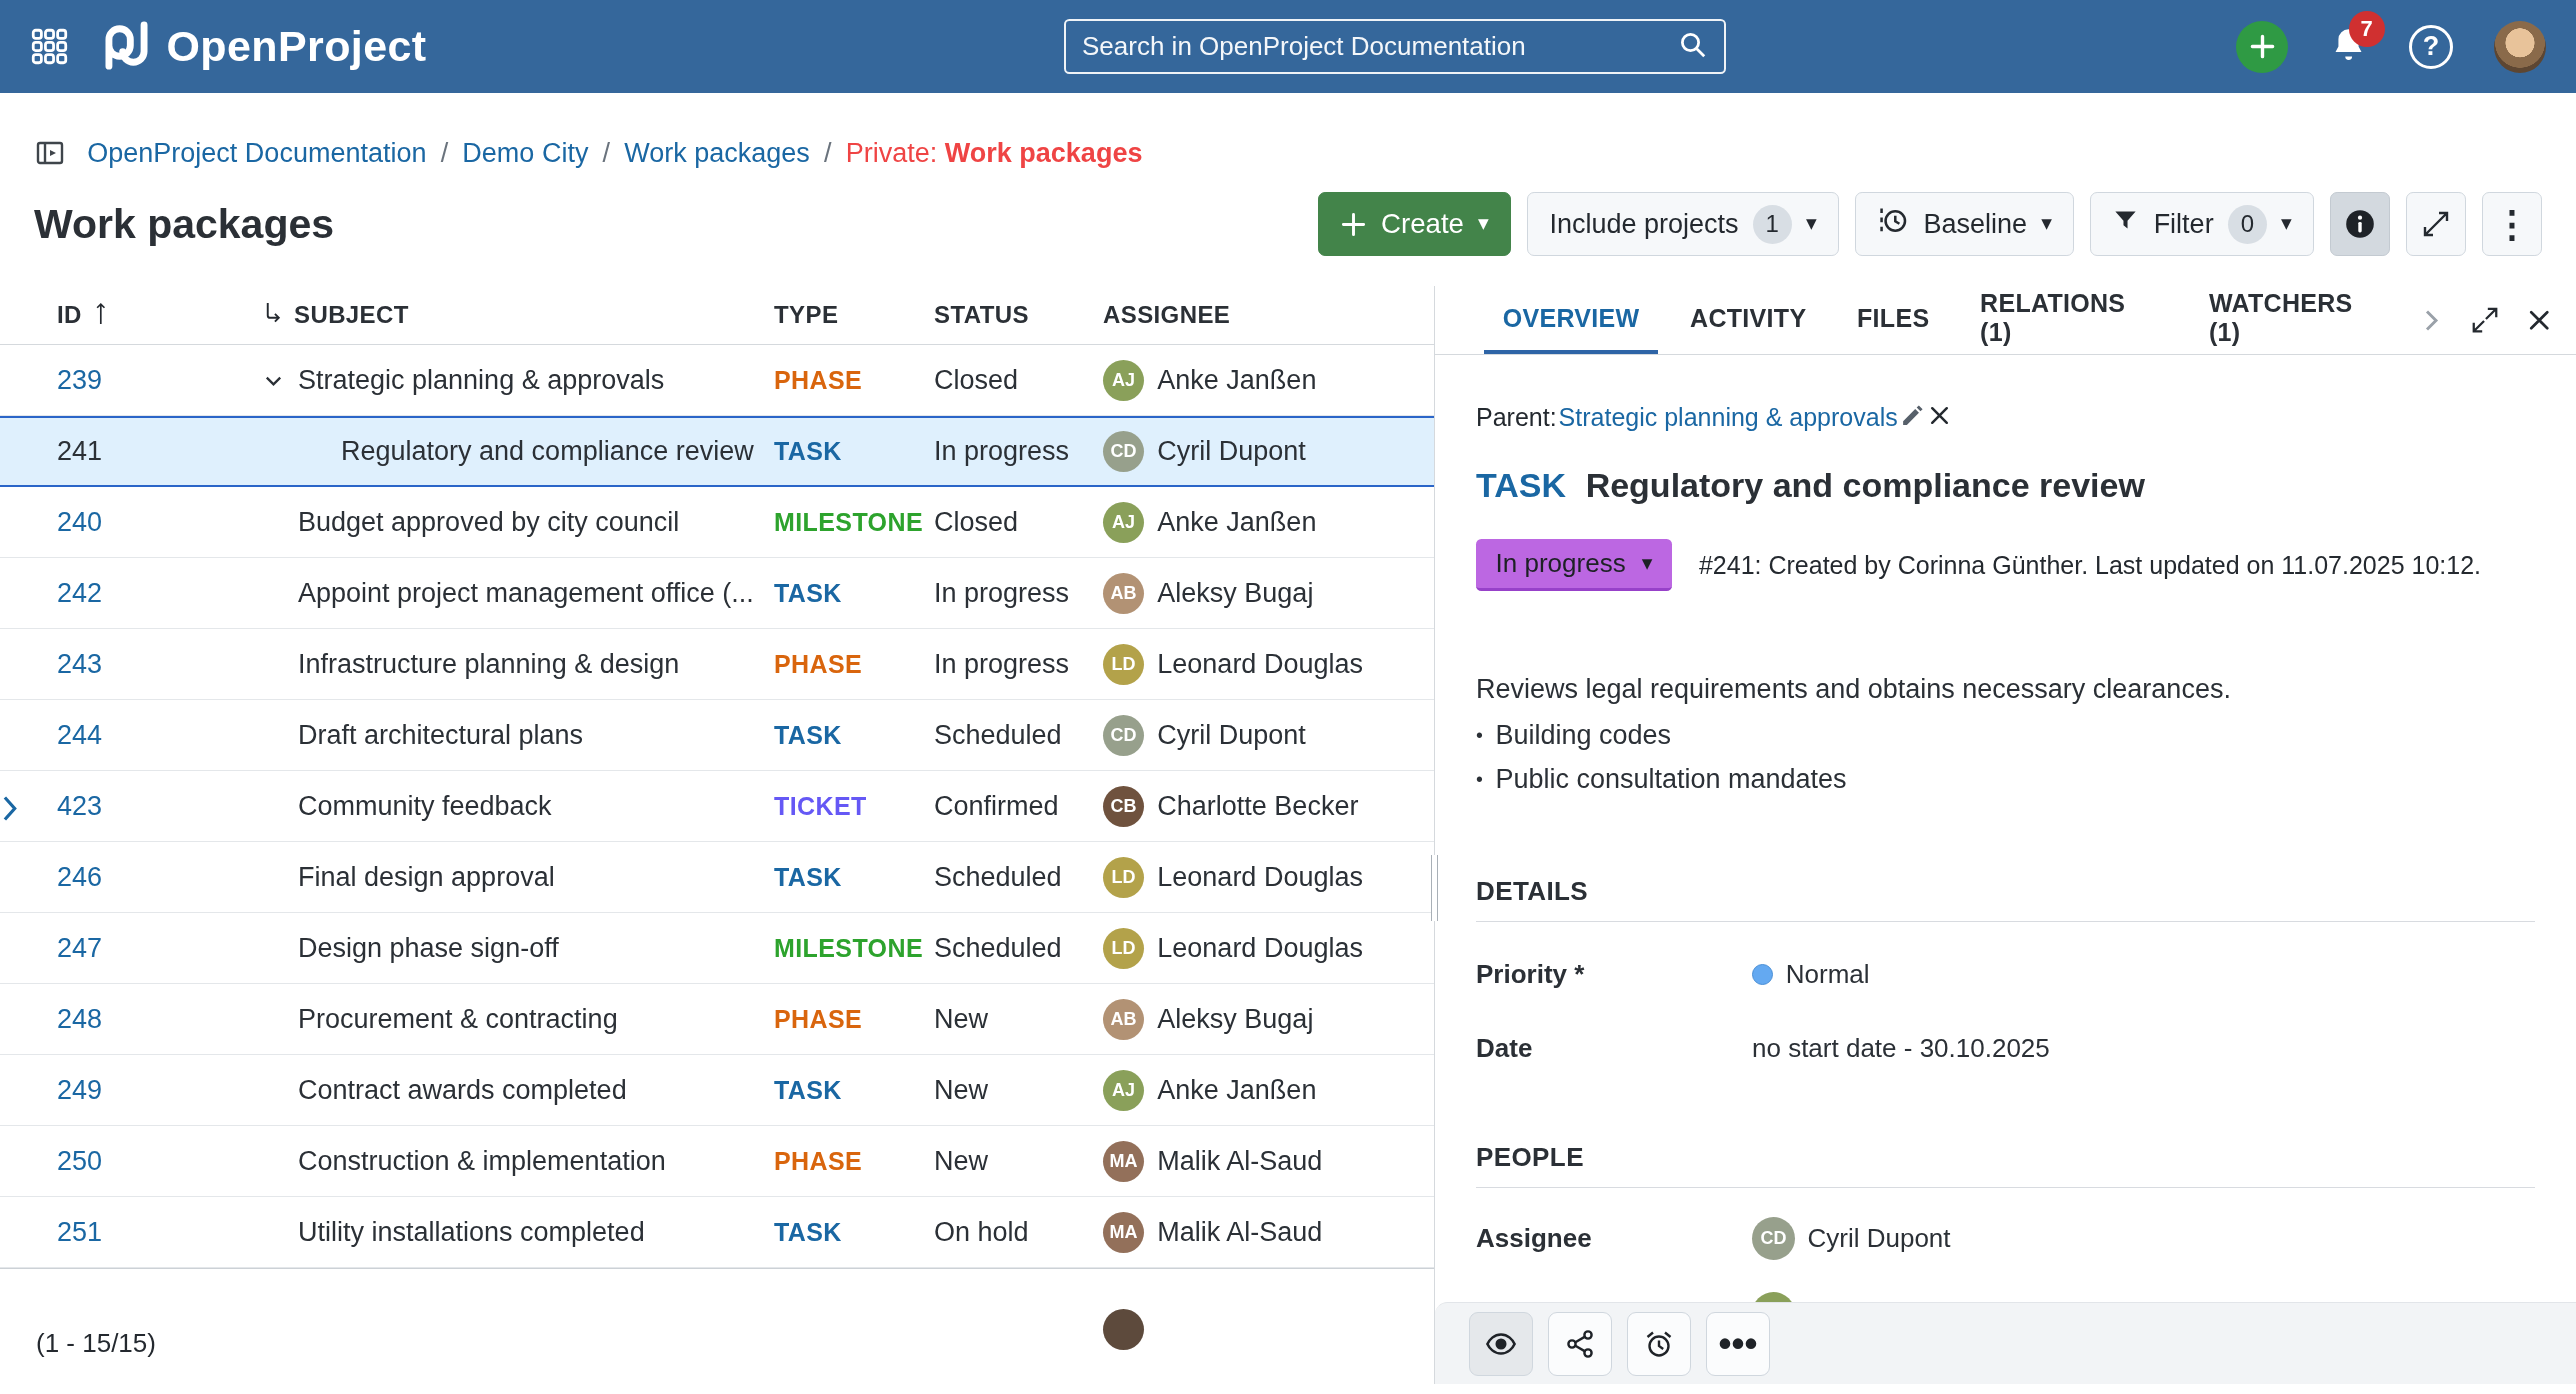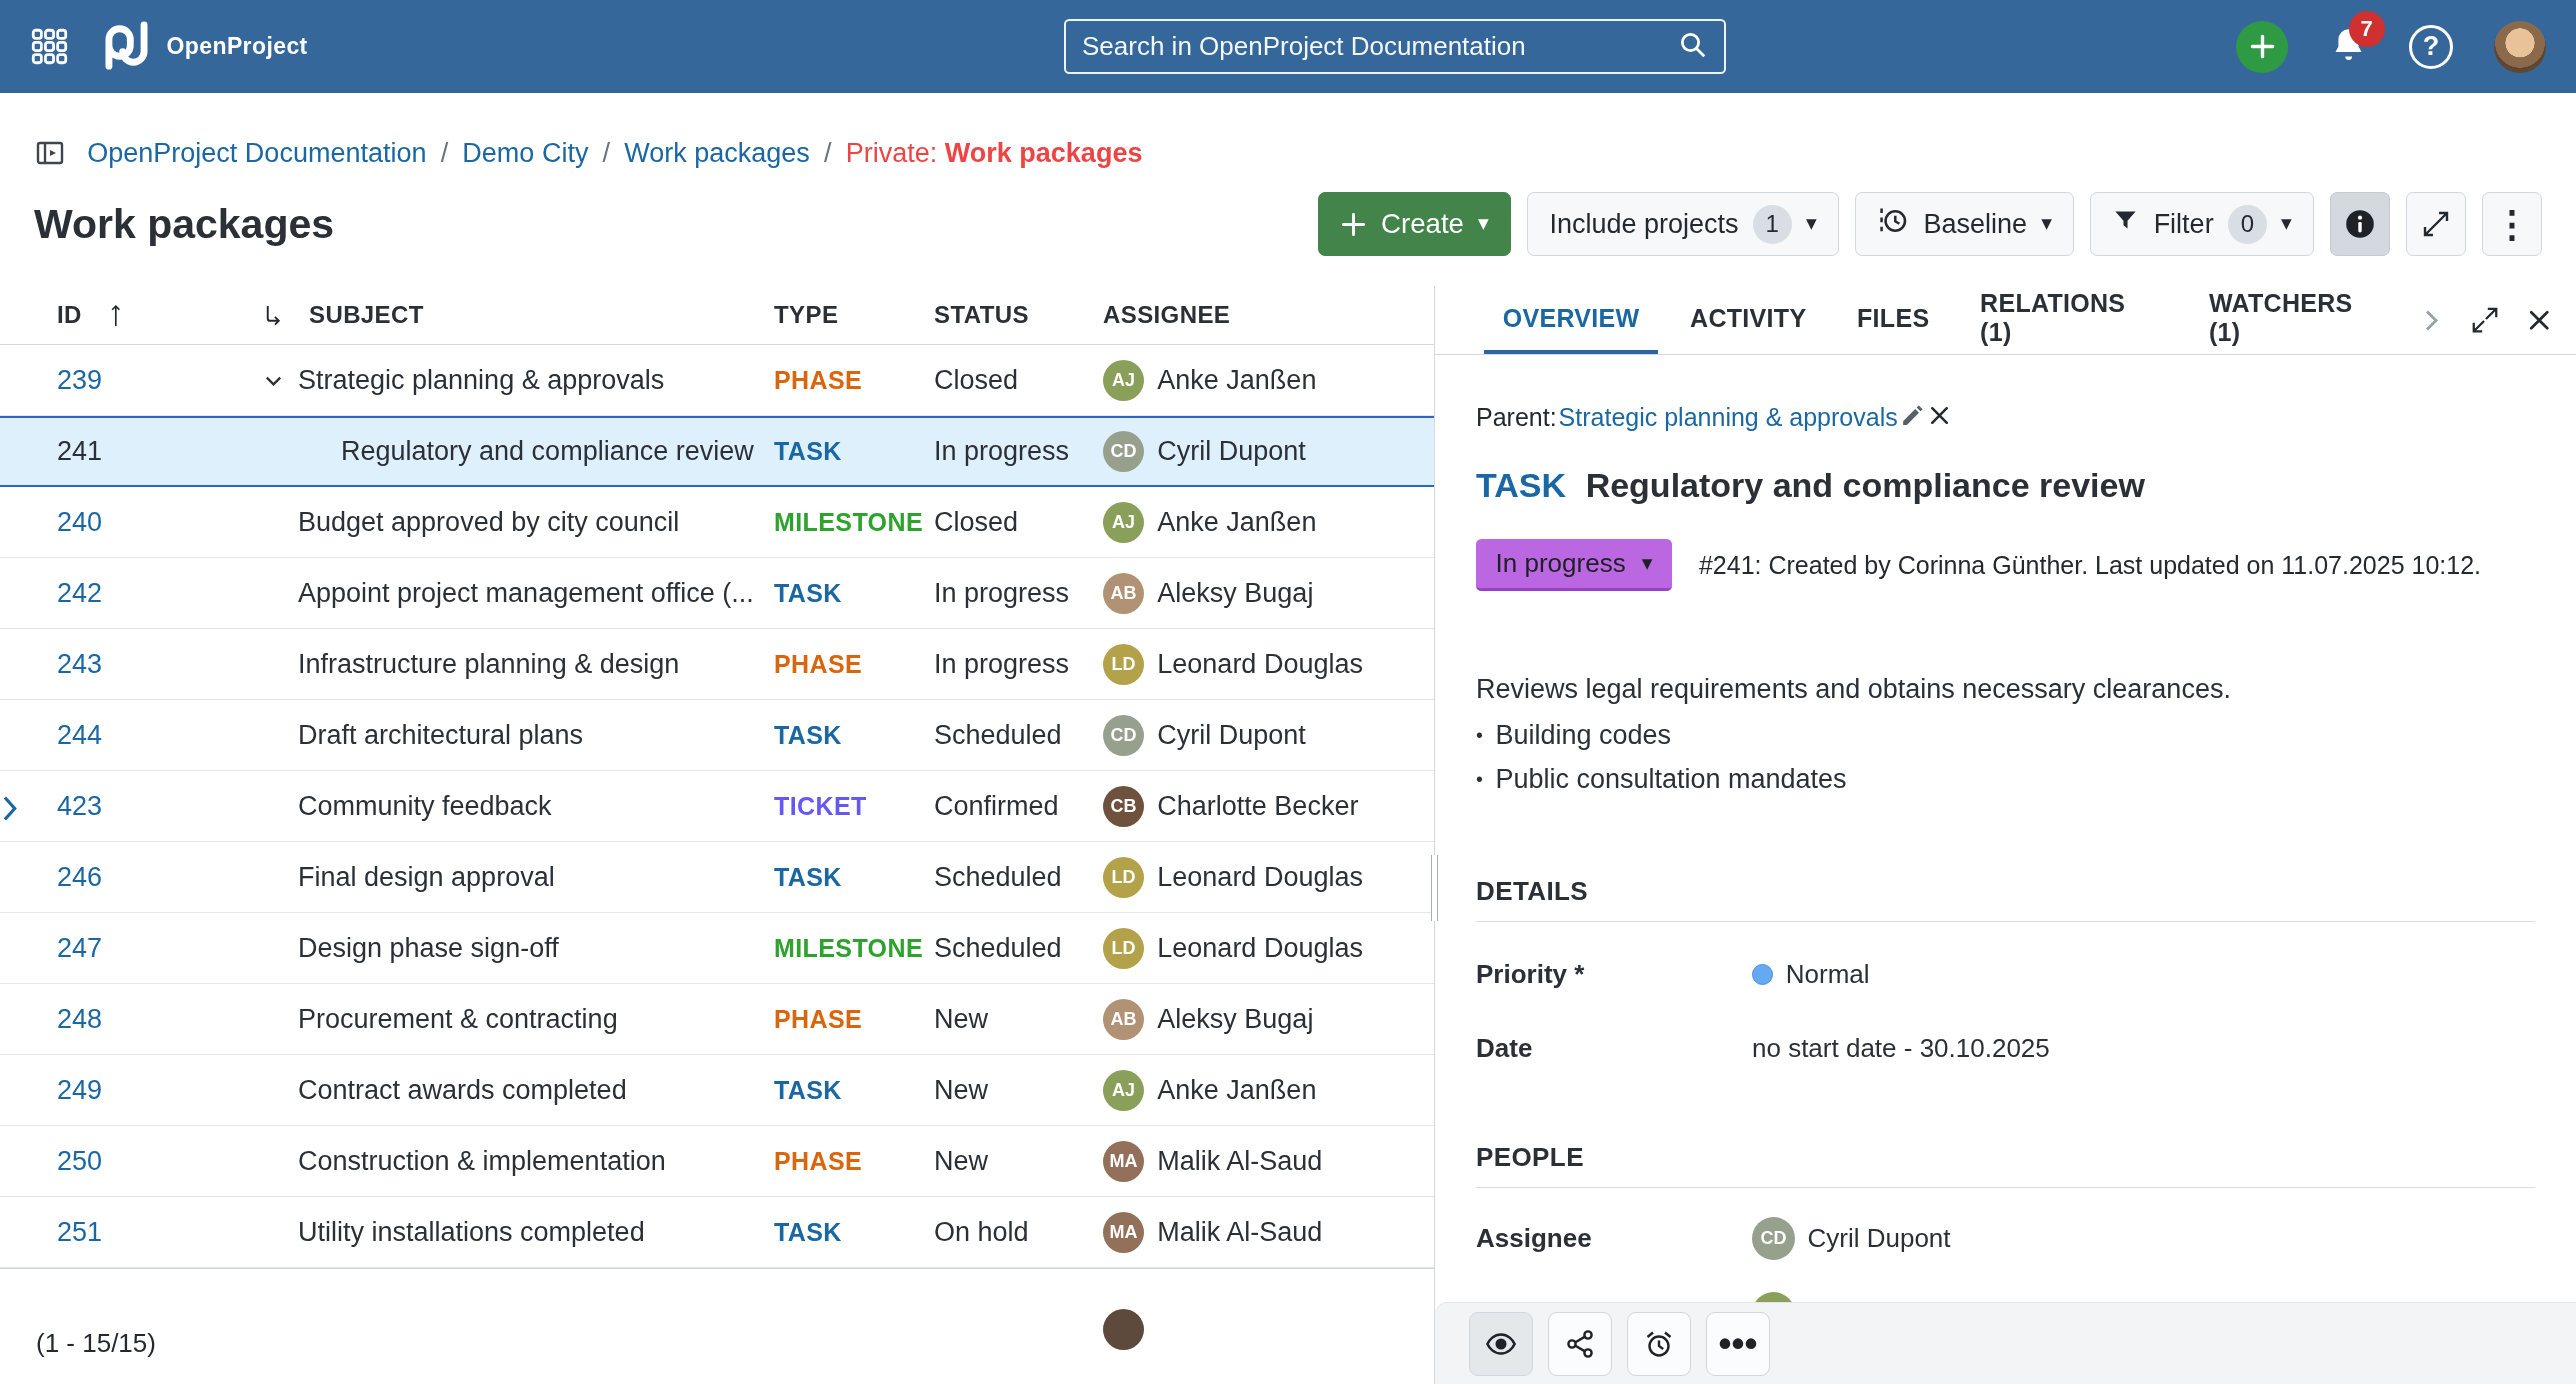--- a/index.html
+++ b/index.html
@@ -3,21 +3,21 @@
 <meta charset="utf-8">
 <style>
   * { box-sizing: border-box; margin: 0; padding: 0; }
   html,body { width: 2576px; height: 1395px; overflow: hidden; background:#fff;
     font-family: "Liberation Sans", sans-serif; color:#24292F; }
 
   
   .topbar { height:93px; background:#35679B; display:flex; align-items:center; padding:0 30px; position:relative; }
   .grid-icon { margin-right:30px; display:flex; cursor:pointer; }
   .logo { display:flex; align-items:center; gap:12.5px; cursor:pointer; }
-  .logo-text { color:#fff; font-size:23px; font-weight:600; letter-spacing:0.4px; }
+  .logo-text { color:#fff; font-size:43px; font-weight:600; letter-spacing:0.4px; }
   .searchbox { position:absolute; left:1064px; top:18.7px; width:662px; height:55px;
     border:2.2px solid rgba(255,255,255,.92); border-radius:5.3px; display:flex; align-items:center; padding:0 16px; }
   .searchbox input { flex:1; background:transparent; border:none; outline:none; color:#fff; font-size:26px;
     font-family:"Liberation Sans",sans-serif; }
   .searchbox input::placeholder { color:rgba(255,255,255,.95); }
   .top-right { margin-left:auto; display:flex; align-items:center; gap:41px; }
   .plus-circle { width:52px; height:52px; border-radius:50%; background:#2F9A44; display:flex; align-items:center; justify-content:center; cursor:pointer; }
   .bell-wrap { position:relative; cursor:pointer; }
   .bell-badge { position:absolute; top:-14.2px; left:19.6px; min-width:36px; height:36px; padding:0 7.1px; border-radius:18px;
     background:#D03030; color:#fff; font-size:22px; font-weight:bold; display:flex; align-items:center; justify-content:center; }
@@ -47,21 +47,21 @@
   .btn-icon { width:60px; padding:0; justify-content:center; }
   .btn-active { background:#D3D9DF; border-color:#C3CAD1; }
   .kebab-glyph { font-size:37px; font-weight:bold; line-height:1; }
 
   
   .main { margin-top:30px; display:flex; height:1098px; }
   .table-wrap { width:1434px; position:relative; }
 
   .thead, .trow { display:grid; grid-template-columns:205px 512px 160px 169px 1fr; align-items:center; padding-left:57px; }
   .thead { height:59px; border-bottom:1.8px solid #D5D9DD; font-size:24px; font-weight:bold; color:#2b3036; letter-spacing:0.4px; }
-  .th { display:flex; align-items:center; gap:24px; cursor:pointer; }
+  .th { display:flex; gap:9px; cursor:pointer; }
   .trow { height:71px; border-bottom:1.8px solid #E4E7EA; background:#fff; }
   .trow.selected { background:#DFF0FD; border-top:2.7px solid #2A65C8; border-bottom:2.7px solid #2A65C8; }
   .cell-id { font-size:27px; color:#1A67A3; cursor:pointer; }
   .trow.selected .cell-id { color:#2b3036; }
   .cell-subject { display:flex; align-items:center; font-size:27px; color:#2b3036; overflow:hidden; white-space:nowrap; }
   .subj-spacer { flex:0 0 36px; display:flex; align-items:center; }
   .subj-text { cursor:pointer; }
   .cell-type { font-size:25px; font-weight:bold; letter-spacing:0.4px; }
   .cell-status { font-size:27px; color:#2b3036; }
   .cell-assignee { display:flex; align-items:center; gap:13.3px; font-size:27px; color:#2b3036; }

